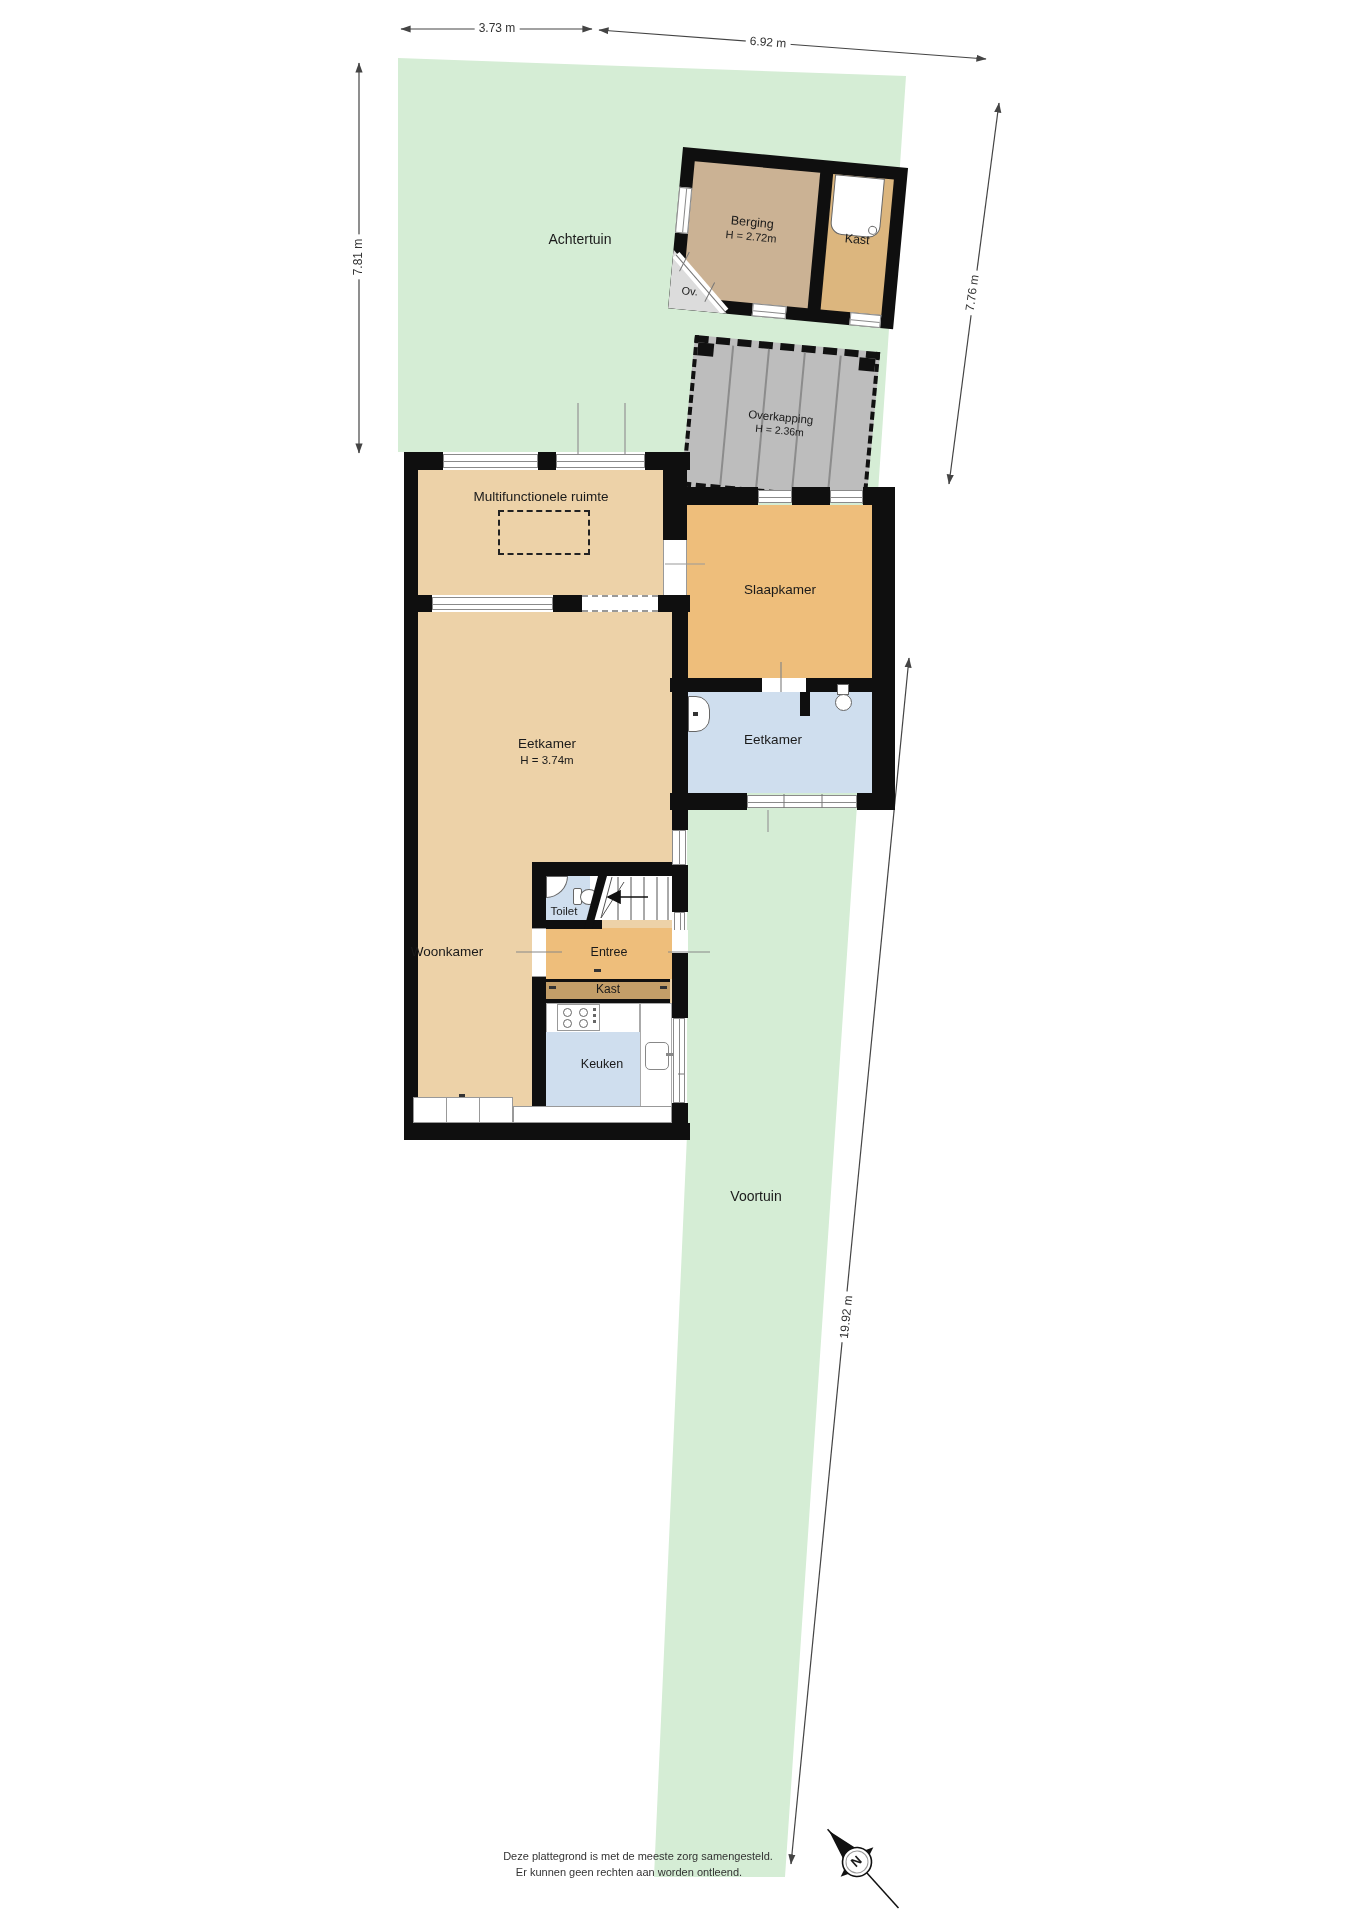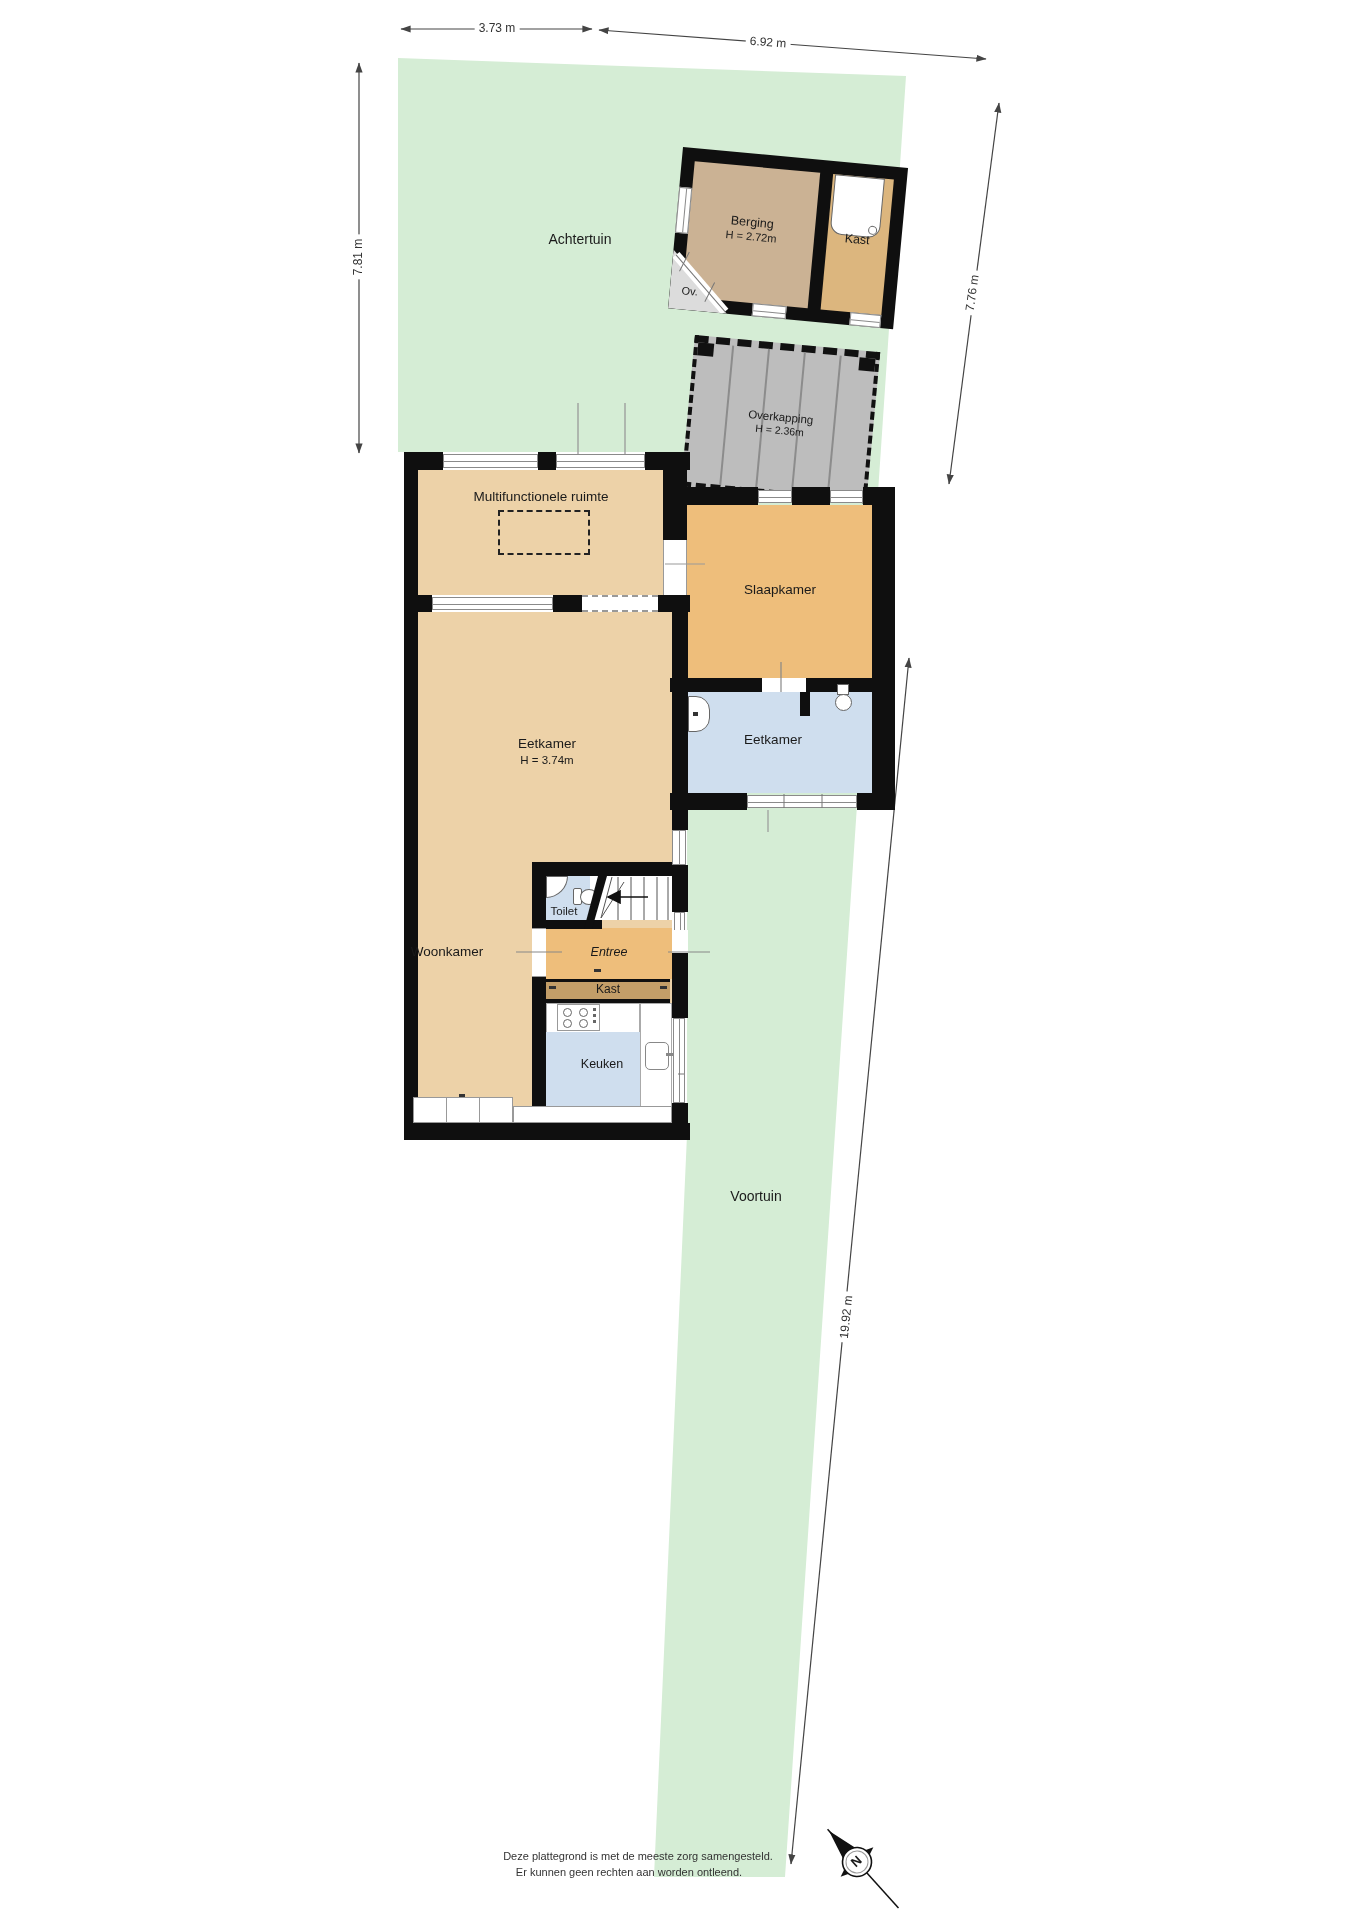--- a/index.html
+++ b/index.html
@@ -266,21 +266,21 @@
   <div class="lbl" style="left:756px;top:1196px;font-size:14px;">Voortuin</div>
   <div class="lbl" style="left:541px;top:497px;">Multifunctionele ruimte</div>
   <div class="lbl" style="left:780px;top:590px;">Slaapkamer</div>
   <div class="lbl" style="left:773px;top:740px;">Eetkamer</div>
   <div class="lbl" style="left:547px;top:752px;">
     <span>Eetkamer</span><br>
     <span style="font-size:11.5px;">H = 3.74m</span>
   </div>
   <div class="lbl" style="left:447px;top:952px;">Woonkamer</div>
   <div class="lbl small" style="left:564px;top:912px;">Toilet</div>
-  <div class="lbl" style="left:609px;top:952px;font-size:12.5px;font-style:italic;">Entree</div>
+  <div class="lbl" style="left:609px;top:952px;font-size:12.5px;">Entree</div>
   <div class="lbl" style="left:608px;top:990px;font-size:12px;">Kast</div>
   <div class="lbl" style="left:602px;top:1064px;font-size:12.5px;text-align:center;">Keuken</div>
 
   <div class="lbl dim" style="left:497px;top:29px;">3.73 m</div>
   <div class="lbl dim" style="left:768px;top:43px;transform:translate(-50%,-50%) rotate(4.3deg);">6.92 m</div>
   <div class="lbl dim" style="left:359px;top:257px;transform:translate(-50%,-50%) rotate(-90deg);">7.81 m</div>
   <div class="lbl dim" style="left:973px;top:293px;transform:translate(-50%,-50%) rotate(-82deg);">7.76 m</div>
   <div class="lbl dim" style="left:847px;top:1317px;transform:translate(-50%,-50%) rotate(-84deg);">19.92 m</div>
 
   <div class="lbl" style="left:857px;top:1862px;font-size:13px;font-weight:bold;transform:translate(-50%,-50%) rotate(-42deg);z-index:8;">N</div>

